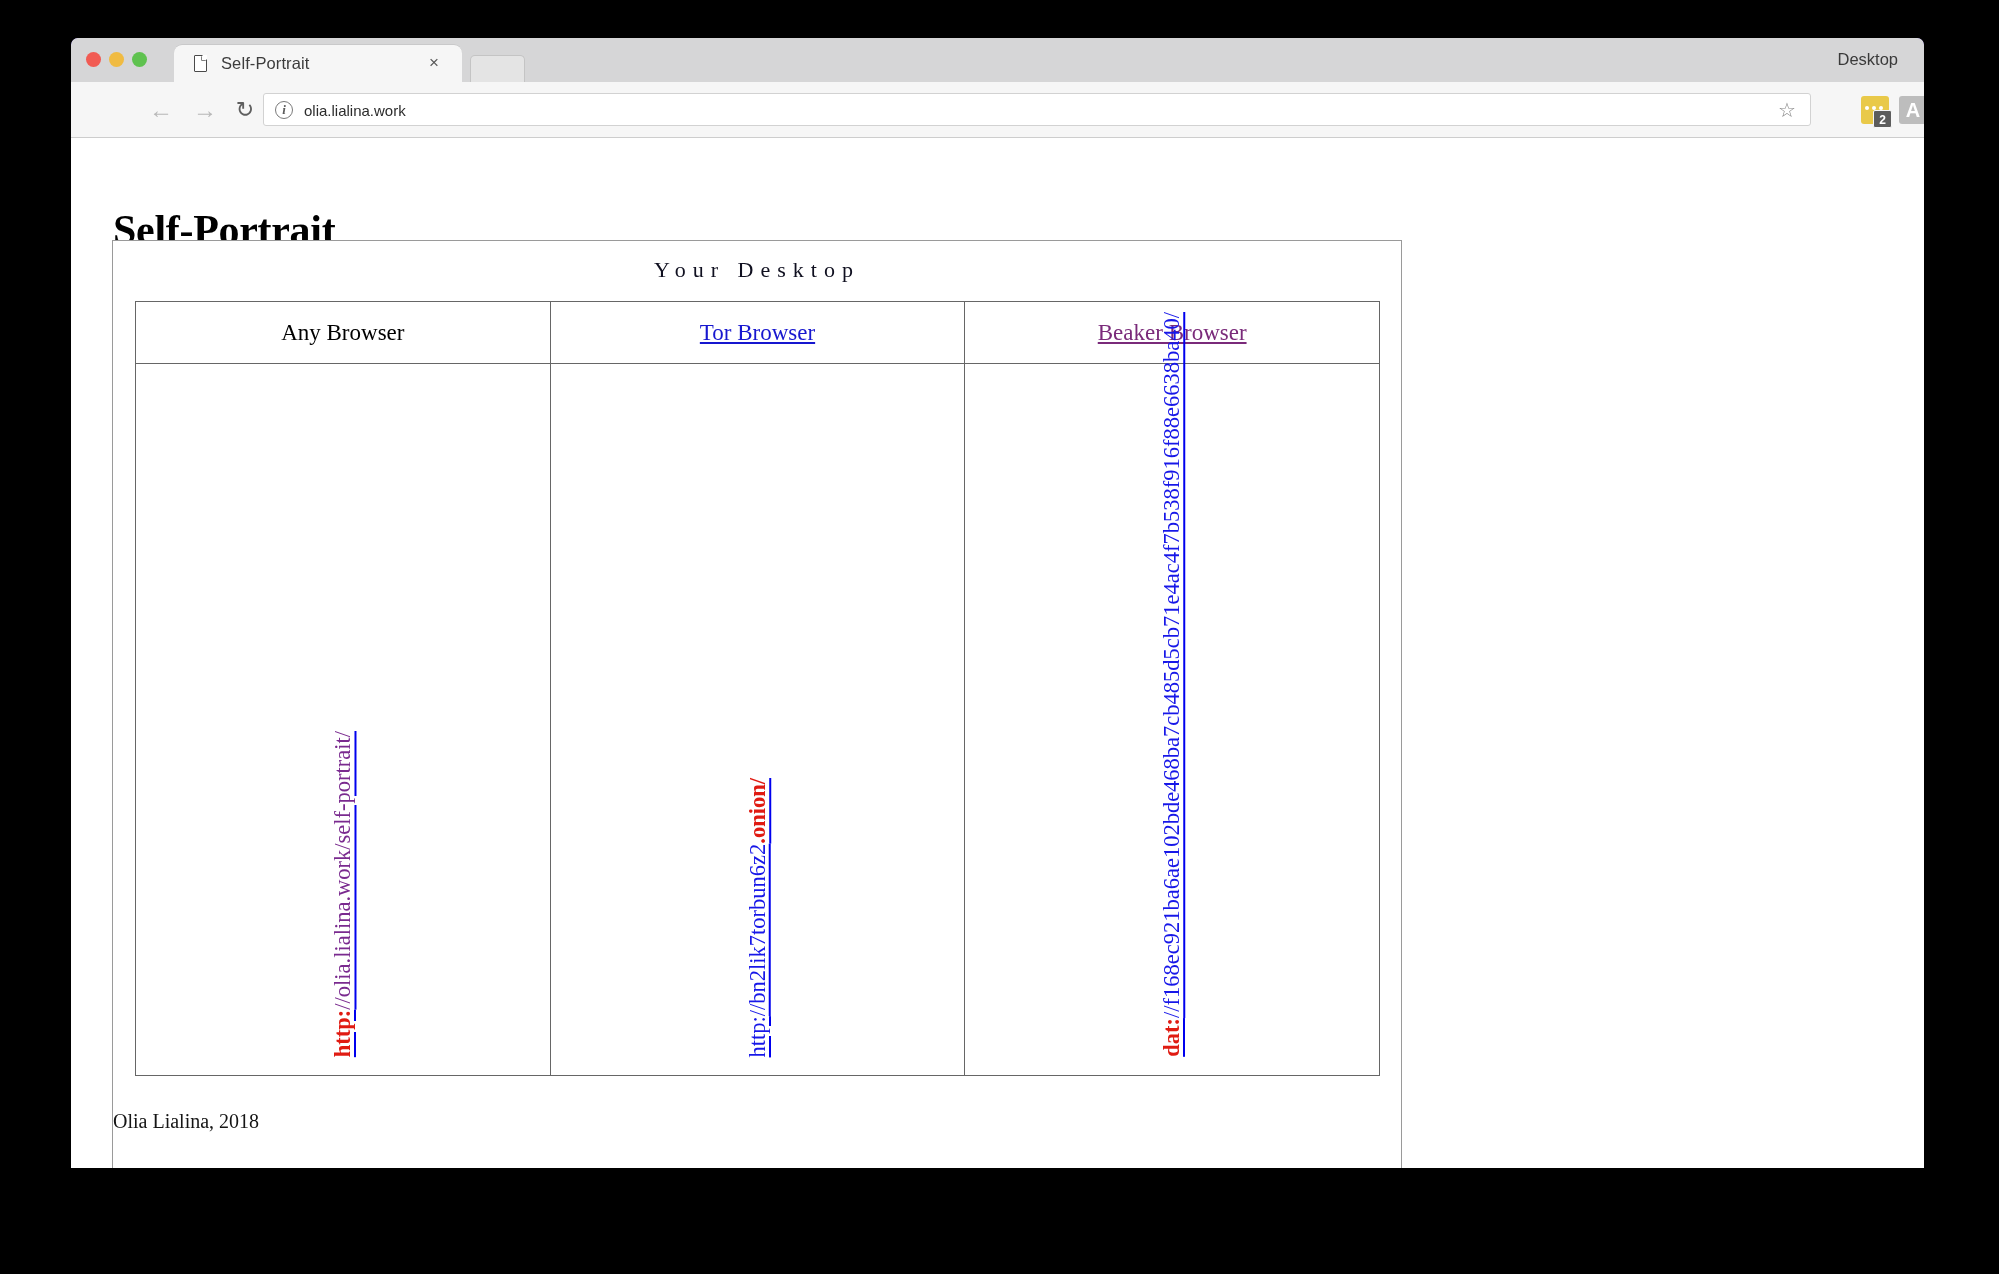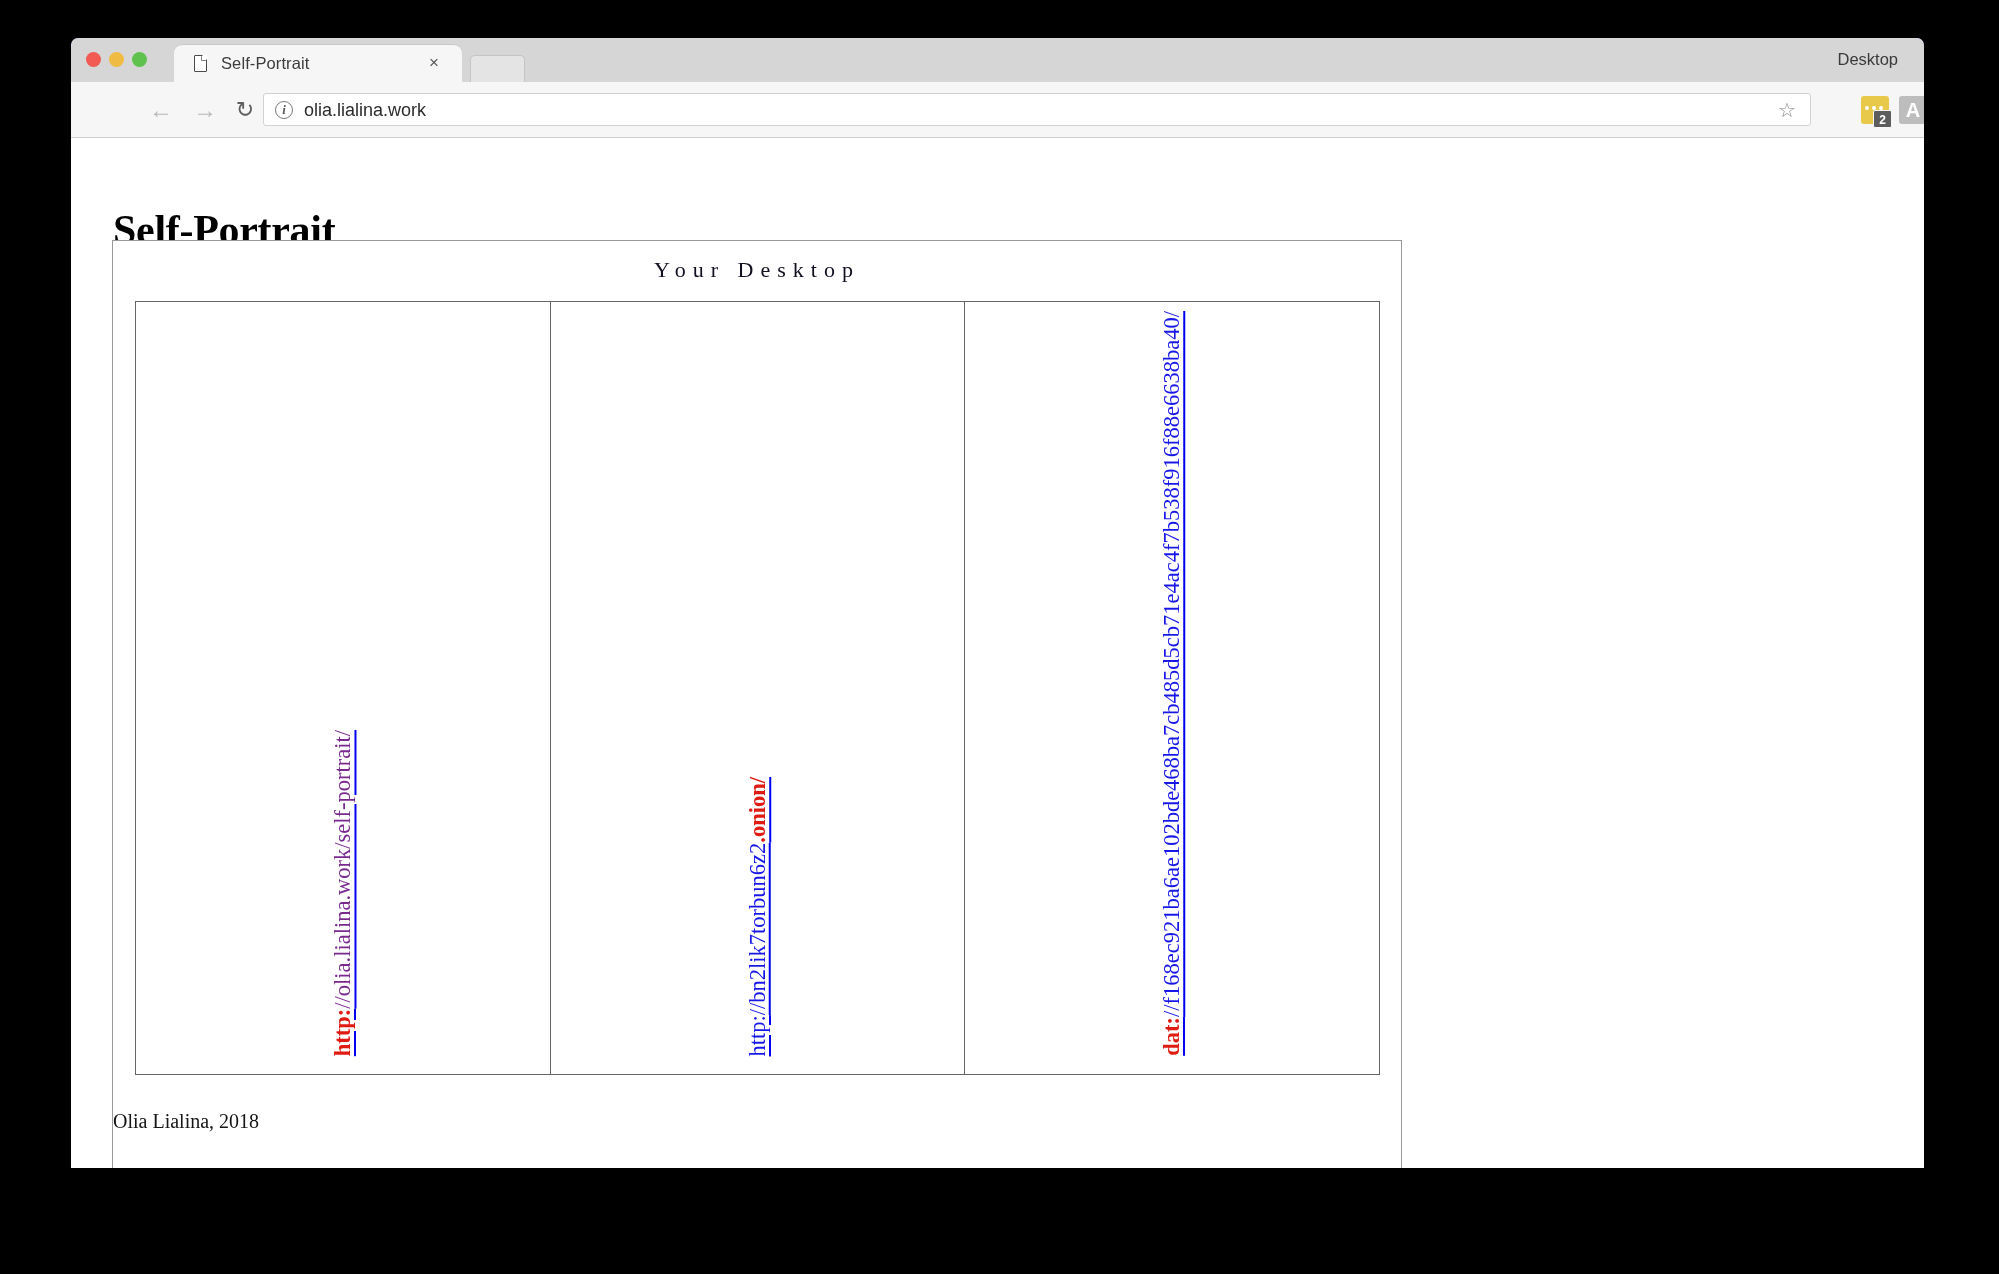--- a/index.html
+++ b/index.html
@@ -158,21 +158,21 @@
     font-size: 13px;
     line-height: 15px;
     text-align: center;
     font-family: "Liberation Serif", serif;
     font-style: italic;
     font-weight: bold;
   }
   .omni-url {
     position: absolute;
     left: 40px; top: 5px;
-    font-size: 18px;
+    font-size: 15px;
     color: #2c2c2c;
     line-height: 23px;
     font-family: "Liberation Sans", sans-serif;
   }
   .omni-star {
     position: absolute;
     right: 14px; top: 5px;
     font-size: 20px;
     color: #888888;
     line-height: 23px;
@@ -367,20 +367,31 @@
 
   <div class="page">
 
     <h1 class="page-title">Self-Portrait</h1>
 
     <div class="outer-box">
       <div class="box-legend">Your Desktop</div>
 
       <table class="browser-table">
         <tbody>
+            <tr>
+          <td class="head">
+            <span>Any Browser</span>
+          </td>
+          <td class="head">
+            <a class="hdr-link link-blue" href="#">Tor Browser</a>
+          </td>
+          <td class="head">
+            <a class="hdr-link link-purple" href="#">Beaker Browser</a>
+          </td>
+        </tr>
         <tr>
           <td class="cell">
             <div class="vurl-wrap">
               <a class="vtext" href="#" title="http://olia.lialina.work/self-portrait/"><span class="sch-red">http:</span><span class="body-purple">//olia.lialina.work/self-portrait/</span></a>
             </div>
           </td>
           <td class="cell">
             <div class="vurl-wrap">
               <a class="vtext" href="#" title="http://bn2lik7torbun6z2.onion/"><span class="body-blue">http:</span><span class="body-blue">//bn2lik7torbun6z2</span><span class="onion-red">.onion/</span></a>
             </div>

